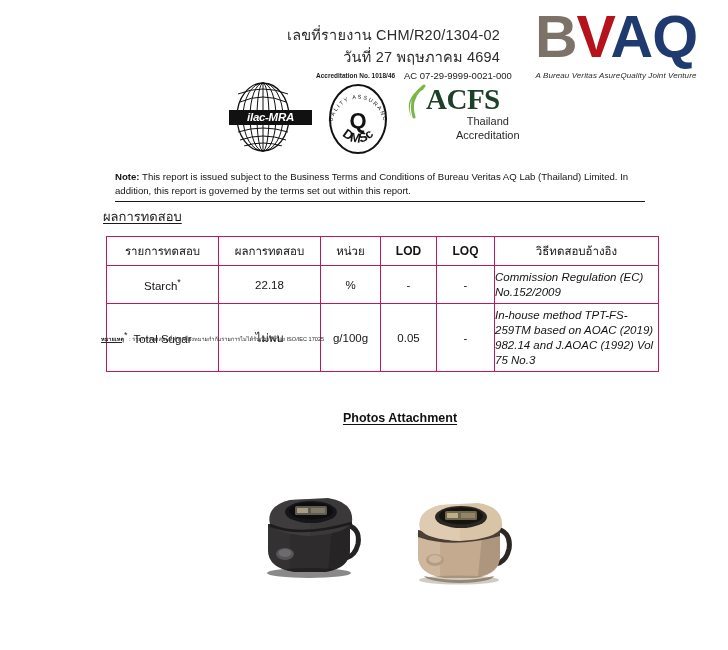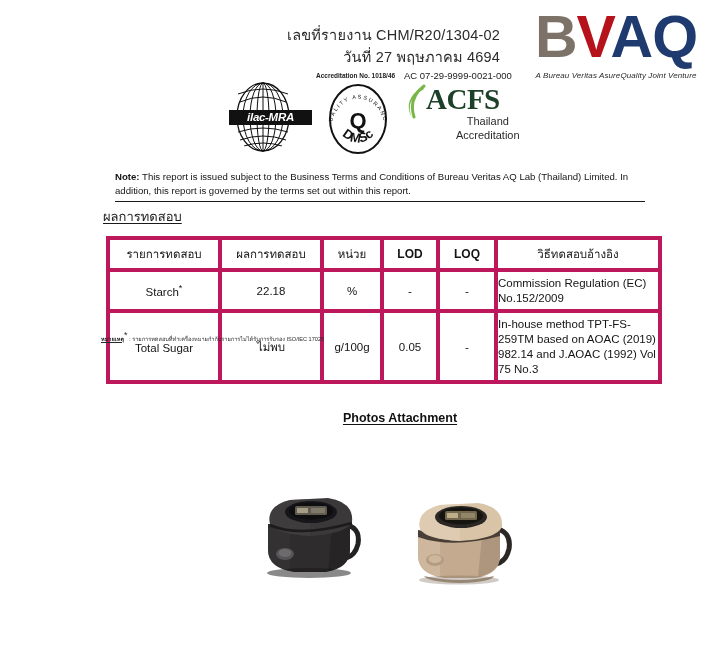--- a/index.html
+++ b/index.html
@@ -207,21 +207,21 @@
   .result-table {
     position: absolute;
     left: 106px;
     top: 236px;
     width: 552px;
     border-collapse: collapse;
     table-layout: fixed;
   }
   .result-table th,
   .result-table td {
-    border: 4px solid #be185d;
+    border: 1px solid #be185d;
     padding: 4px 0;
     vertical-align: middle;
     font-size: 11.5px;
     color: #141414;
   }
   .result-table th {
     text-align: center;
     font-weight: normal;
     height: 20px;
   }
@@ -232,20 +232,21 @@
   .col-lod    { width: 56px; }
   .col-loq    { width: 58px; }
   .col-method { width: 164px; }
 
   .cell-left   { text-align: center; }
   .cell-center { text-align: center; }
   .cell-method {
     text-align: left;
     font-size: 11.5px;
     line-height: 1.28;
+    font-style: italic;
   }
   .sup-star {
     font-size: 9px;
     vertical-align: super;
   }
 
   .table-footnote {
     position: absolute;
     left: 101px;
     top: 330px;

